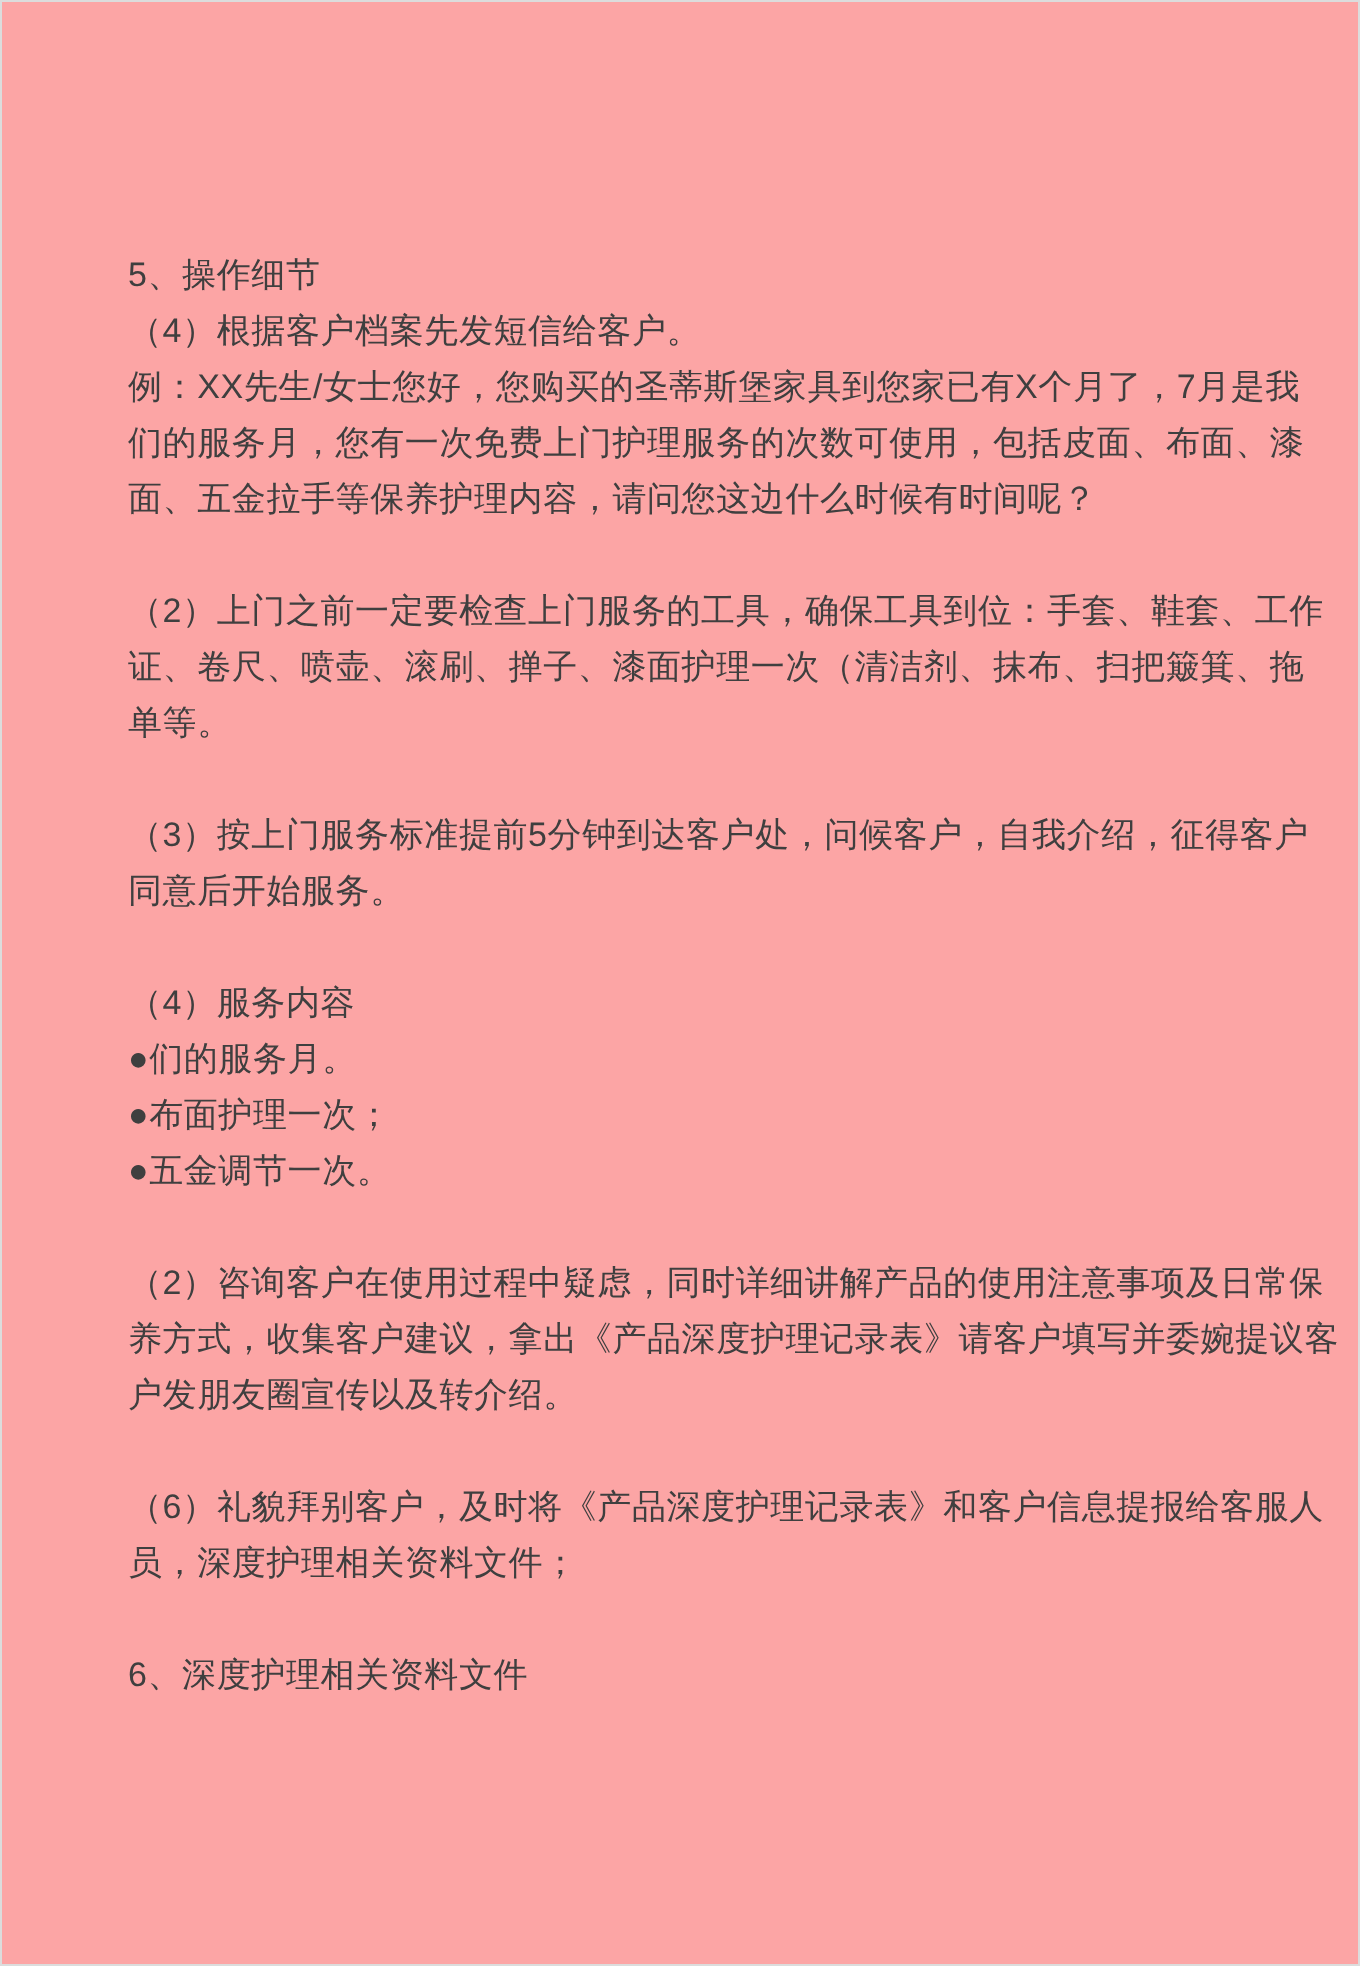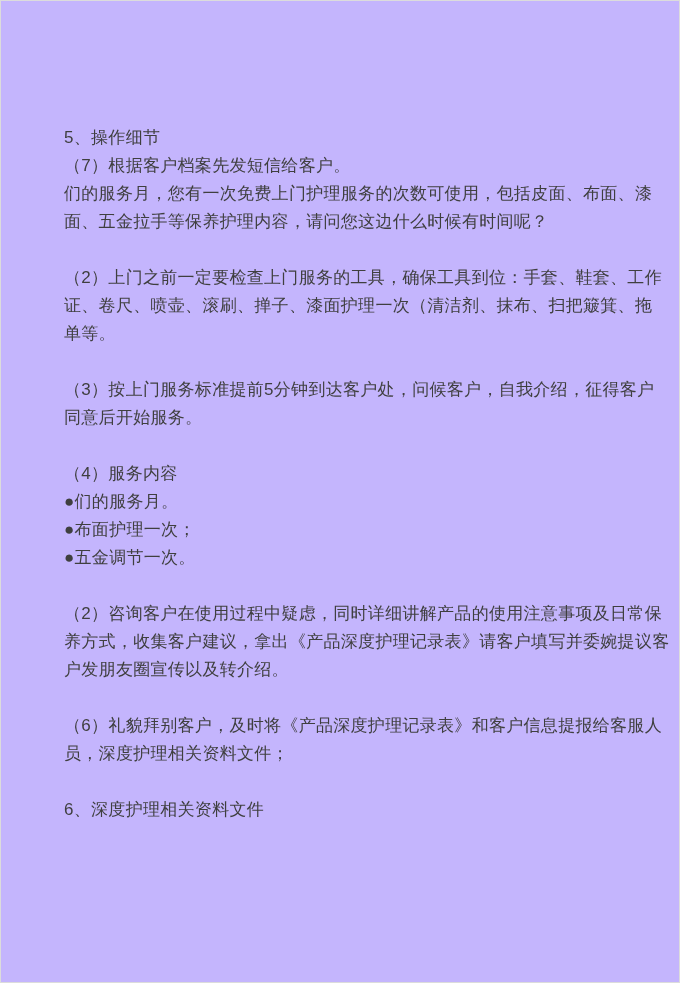--- a/index.html
+++ b/index.html
@@ -5,21 +5,21 @@
   html, body {
     margin: 0;
     padding: 0;
     background: #ffffff;
   }
   .page {
     position: relative;
     width: 680px;
     height: 983px;
     box-sizing: border-box;
-    background: #c4b5fd;
+    background: #fca5a5;
     border: 1px solid #dcdcdc;
     overflow: hidden;
     font-family: "Liberation Sans", "DejaVu Sans", sans-serif;
   }
   .content {
     position: absolute;
     left: 63px;
     top: 123px;
     width: 557px;
     color: #3f3f3f;
@@ -38,21 +38,22 @@
   }
 </style>
 </head>
 <body>
 
 <div class="page">
   <div class="content">
 
     <div class="block">
       <div class="line">5、操作细节</div>
-      <div class="line">（7）根据客户档案先发短信给客户。</div>
+      <div class="line">（4）根据客户档案先发短信给客户。</div>
+      <div class="line">例：XX先生/女士您好，您购买的圣蒂斯堡家具到您家已有X个月了，7月是我</div>
       <div class="line">们的服务月，您有一次免费上门护理服务的次数可使用，包括皮面、布面、漆</div>
       <div class="line">面、五金拉手等保养护理内容，请问您这边什么时候有时间呢？</div>
     </div>
 
     <div class="block">
       <div class="line">（2）上门之前一定要检查上门服务的工具，确保工具到位：手套、鞋套、工作</div>
       <div class="line">证、卷尺、喷壶、滚刷、掸子、漆面护理一次（清洁剂、抹布、扫把簸箕、拖</div>
       <div class="line">单等。</div>
     </div>
 

